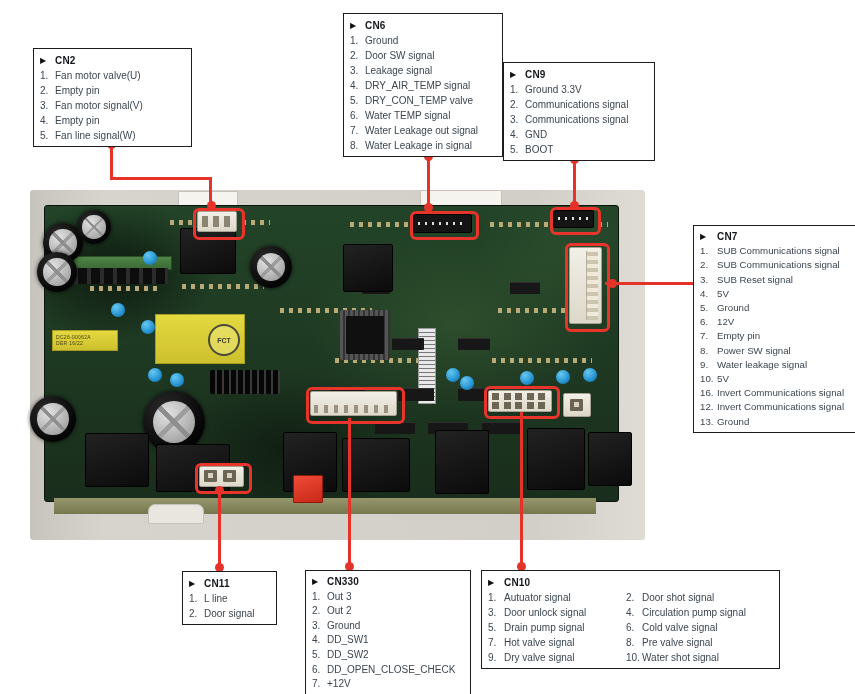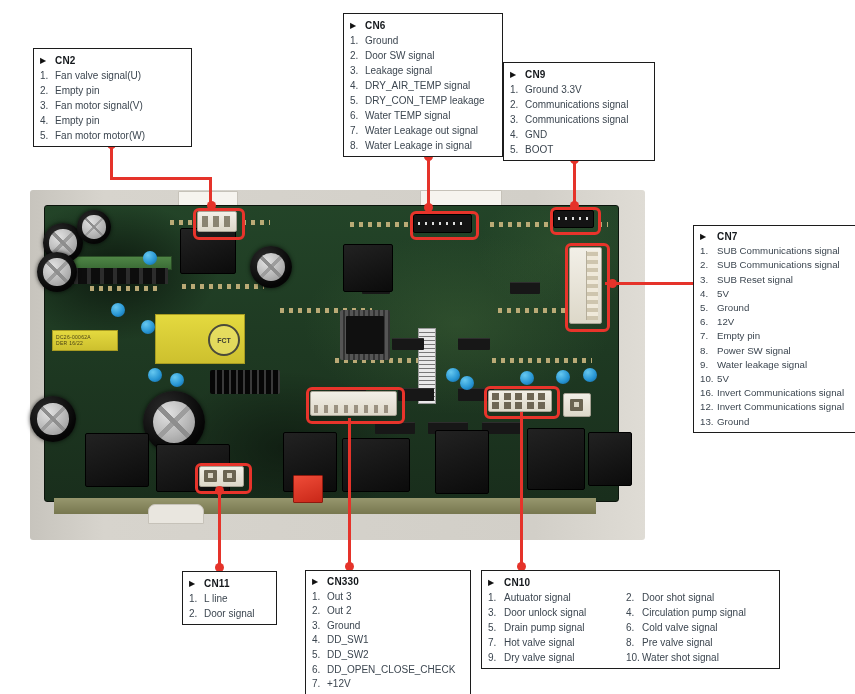--- a/index.html
+++ b/index.html
@@ -238,37 +238,37 @@
 
   <div class="callout" id="co-cn2" style="left:33px;top:48px;width:146px;">
     <div class="row">
       <span class="num marker">▶</span>
       <span class="co-title">CN2</span>
     </div>
     <div>
 
     <div class="row">
           <span class="num">1.</span>
-          <span class="lbl">Fan valve signal(U)</span>
+          <span class="lbl">Fan motor valve(U)</span>
         </div>
         <div class="row">
           <span class="num">2.</span>
           <span class="lbl">Empty pin</span>
         </div>
         <div class="row">
           <span class="num">3.</span>
           <span class="lbl">Fan motor signal(V)</span>
         </div>
         <div class="row">
           <span class="num">4.</span>
           <span class="lbl">Empty pin</span>
         </div>
         <div class="row">
           <span class="num">5.</span>
-          <span class="lbl">Fan motor motor(W)</span>
+          <span class="lbl">Fan line signal(W)</span>
         </div>
       </div>
   </div>
 
   <div class="callout" id="co-cn6" style="left:343px;top:13px;width:147px;">
     <div class="row">
       <span class="num marker">▶</span>
       <span class="co-title">CN6</span>
     </div>
     <div>
@@ -284,21 +284,21 @@
         <div class="row">
           <span class="num">3.</span>
           <span class="lbl">Leakage signal</span>
         </div>
         <div class="row">
           <span class="num">4.</span>
           <span class="lbl">DRY_AIR_TEMP signal</span>
         </div>
         <div class="row">
           <span class="num">5.</span>
-          <span class="lbl">DRY_CON_TEMP leakage</span>
+          <span class="lbl">DRY_CON_TEMP valve</span>
         </div>
         <div class="row">
           <span class="num">6.</span>
           <span class="lbl">Water TEMP signal</span>
         </div>
         <div class="row">
           <span class="num">7.</span>
           <span class="lbl">Water Leakage out signal</span>
         </div>
         <div class="row">

